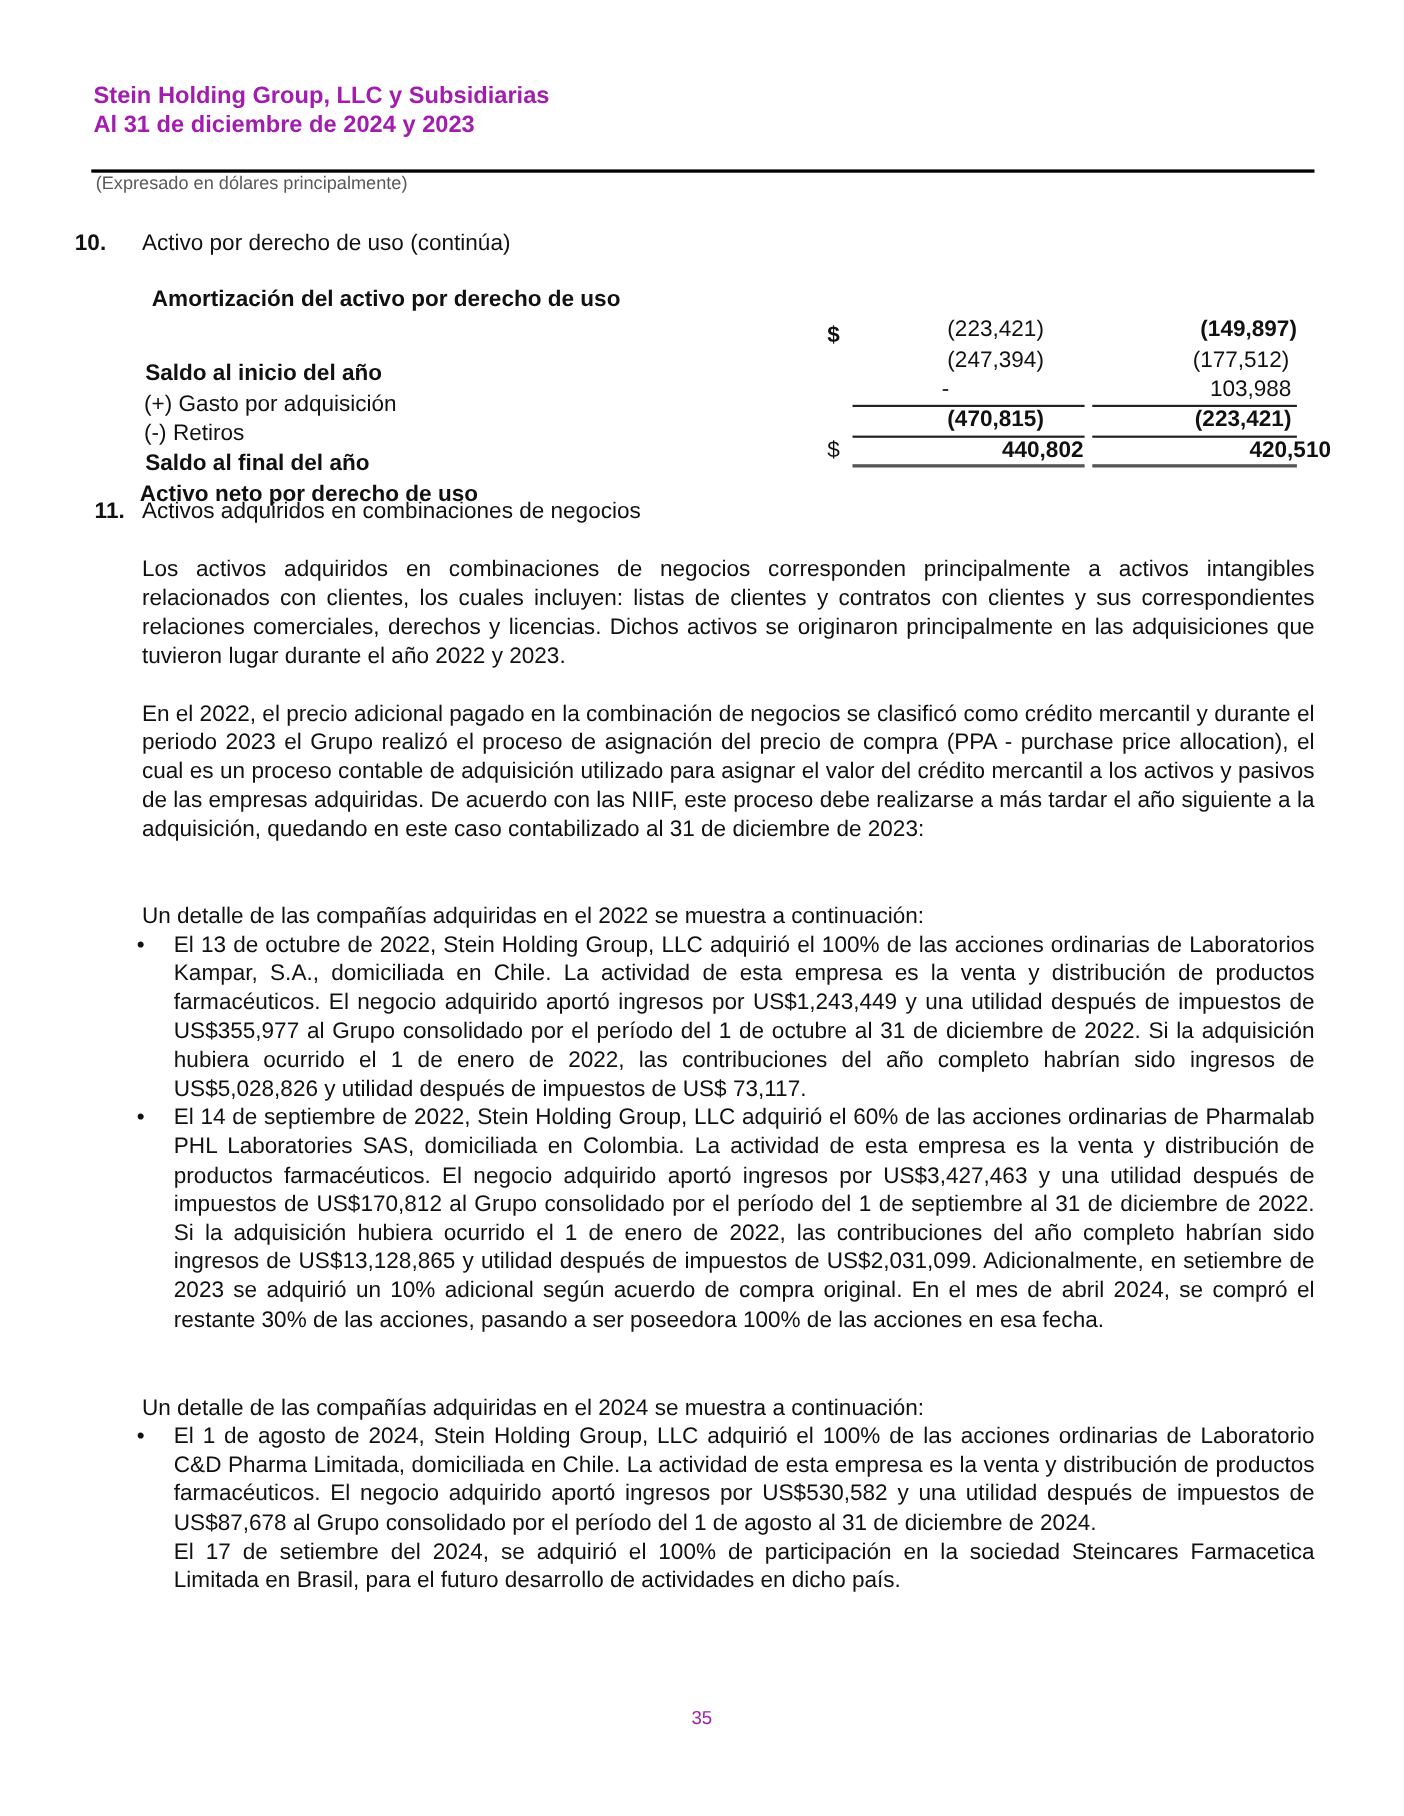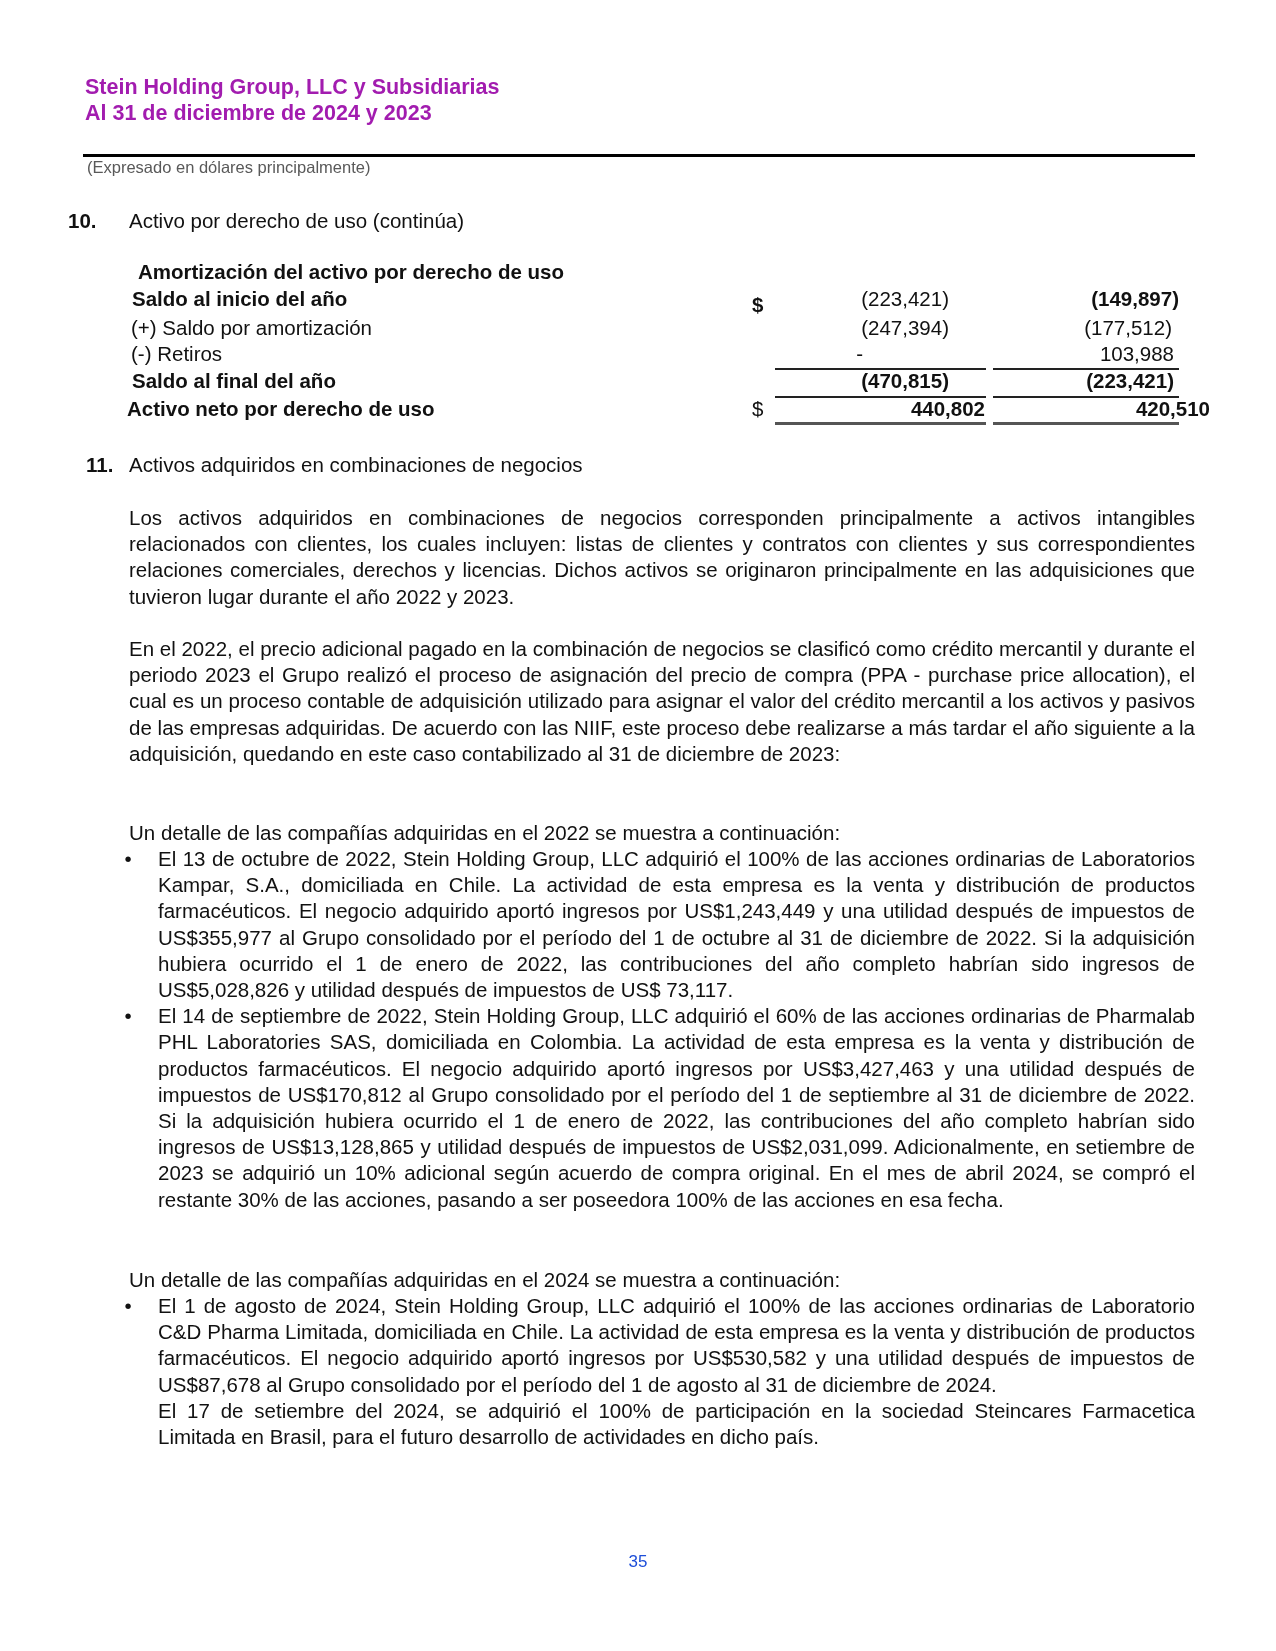--- a/index.html
+++ b/index.html
@@ -6,35 +6,35 @@
   body { width: 1276px; height: 1651px; position: relative; overflow: hidden;
          font-family: "Liberation Sans", sans-serif; color: #111; }
   .hdr { position: absolute; left: 85px; top: 74px; color: #a21caf; font-weight: bold;
          font-size: 21.5px; line-height: 26px; }
   .rule { position: absolute; left: 83px; top: 154px; width: 1112px; height: 3px; background: #000; }
   .sub { position: absolute; left: 87px; top: 158px; color: #595959; font-size: 16.5px; }
   .h-num { position: absolute; font-weight: bold; font-size: 20.5px; }
   .h-title { position: absolute; font-weight: normal; font-size: 20.5px; }
   .tbl-title { position: absolute; left: 138px; top: 260px; font-weight: bold; font-size: 20.5px; }
   .row { position: absolute; left: 0; width: 1276px; height: 27px; font-size: 20.5px; }
-  .row .lbl { position: absolute; left: 131px; white-space: nowrap; }
+  .row .lbl { position: absolute; left: 131px; white-space: nowrap; margin-top: 40px; }
   .row .cur { position: absolute; left: 752px; }
   .row .v1 { position: absolute; right: 327px; text-align: right; }
   .row .v2 { position: absolute; right: 102px; text-align: right; }
   .row.bold { font-weight: bold; }
   .line { position: absolute; height: 1.5px; background: #222; }
   .line.dbl { height: 3px; background: #555; }
   .para { position: absolute; left: 129px; width: 1066px; font-size: 20.5px; line-height: 26.2px;
           text-align: justify; }
   .bullet-list { position: absolute; left: 118px; width: 1077px; font-size: 20.5px; line-height: 26.2px; }
   .bullet { position: relative; padding-left: 40px; text-align: justify; }
   .bullet .dot { position: absolute; left: 0; top: 0; width: 20px; text-align: center; }
   .nobullet { padding-left: 40px; text-align: justify; }
   .pagenum { position: absolute; left: 0; width: 1276px; top: 1552px; text-align: center;
-             color: #1d4ed8; font-size: 17px; }
+             color: #a21caf; font-size: 17px; }
 </style>
 </head>
 <body>
 
 <div class="hdr">
   <div>Stein Holding Group, LLC y Subsidiarias</div>
   <div>Al 31 de diciembre de 2024 y 2023</div>
 </div>
 <div class="rule"></div>
 <div class="sub">(Expresado en dólares principalmente)</div>
@@ -45,21 +45,21 @@
 <div class="tbl-title">Amortización del activo por derecho de uso</div>
 
 <div>
   <div class="row bold" style="top:287px;">
     <span class="lbl" style="left:132px;">Saldo al inicio del año</span>
     <span class="cur" style="top:6px;">$</span>
     <span class="v1" style="font-weight:normal;">(223,421)</span>
     <span class="v2" style="font-weight:bold; top:0; right:97px;margin-left:19px;">(149,897)</span>
   </div>
   <div class="row" style="top:316px;">
-    <span class="lbl">(+) Saldo por amortización</span>
+    <span class="lbl">(+) Gasto por adquisición</span>
     <span class="cur"></span>
     <span class="v1">(247,394)</span>
     <span class="v2" style="right:104px;">(177,512)</span>
   </div>
   <div class="row" style="top:342px;">
     <span class="lbl">(-) Retiros</span>
     <span class="cur"></span>
     <span class="v1" style="right:413px;">-</span>
     <span class="v2">103,988</span>
   </div>

